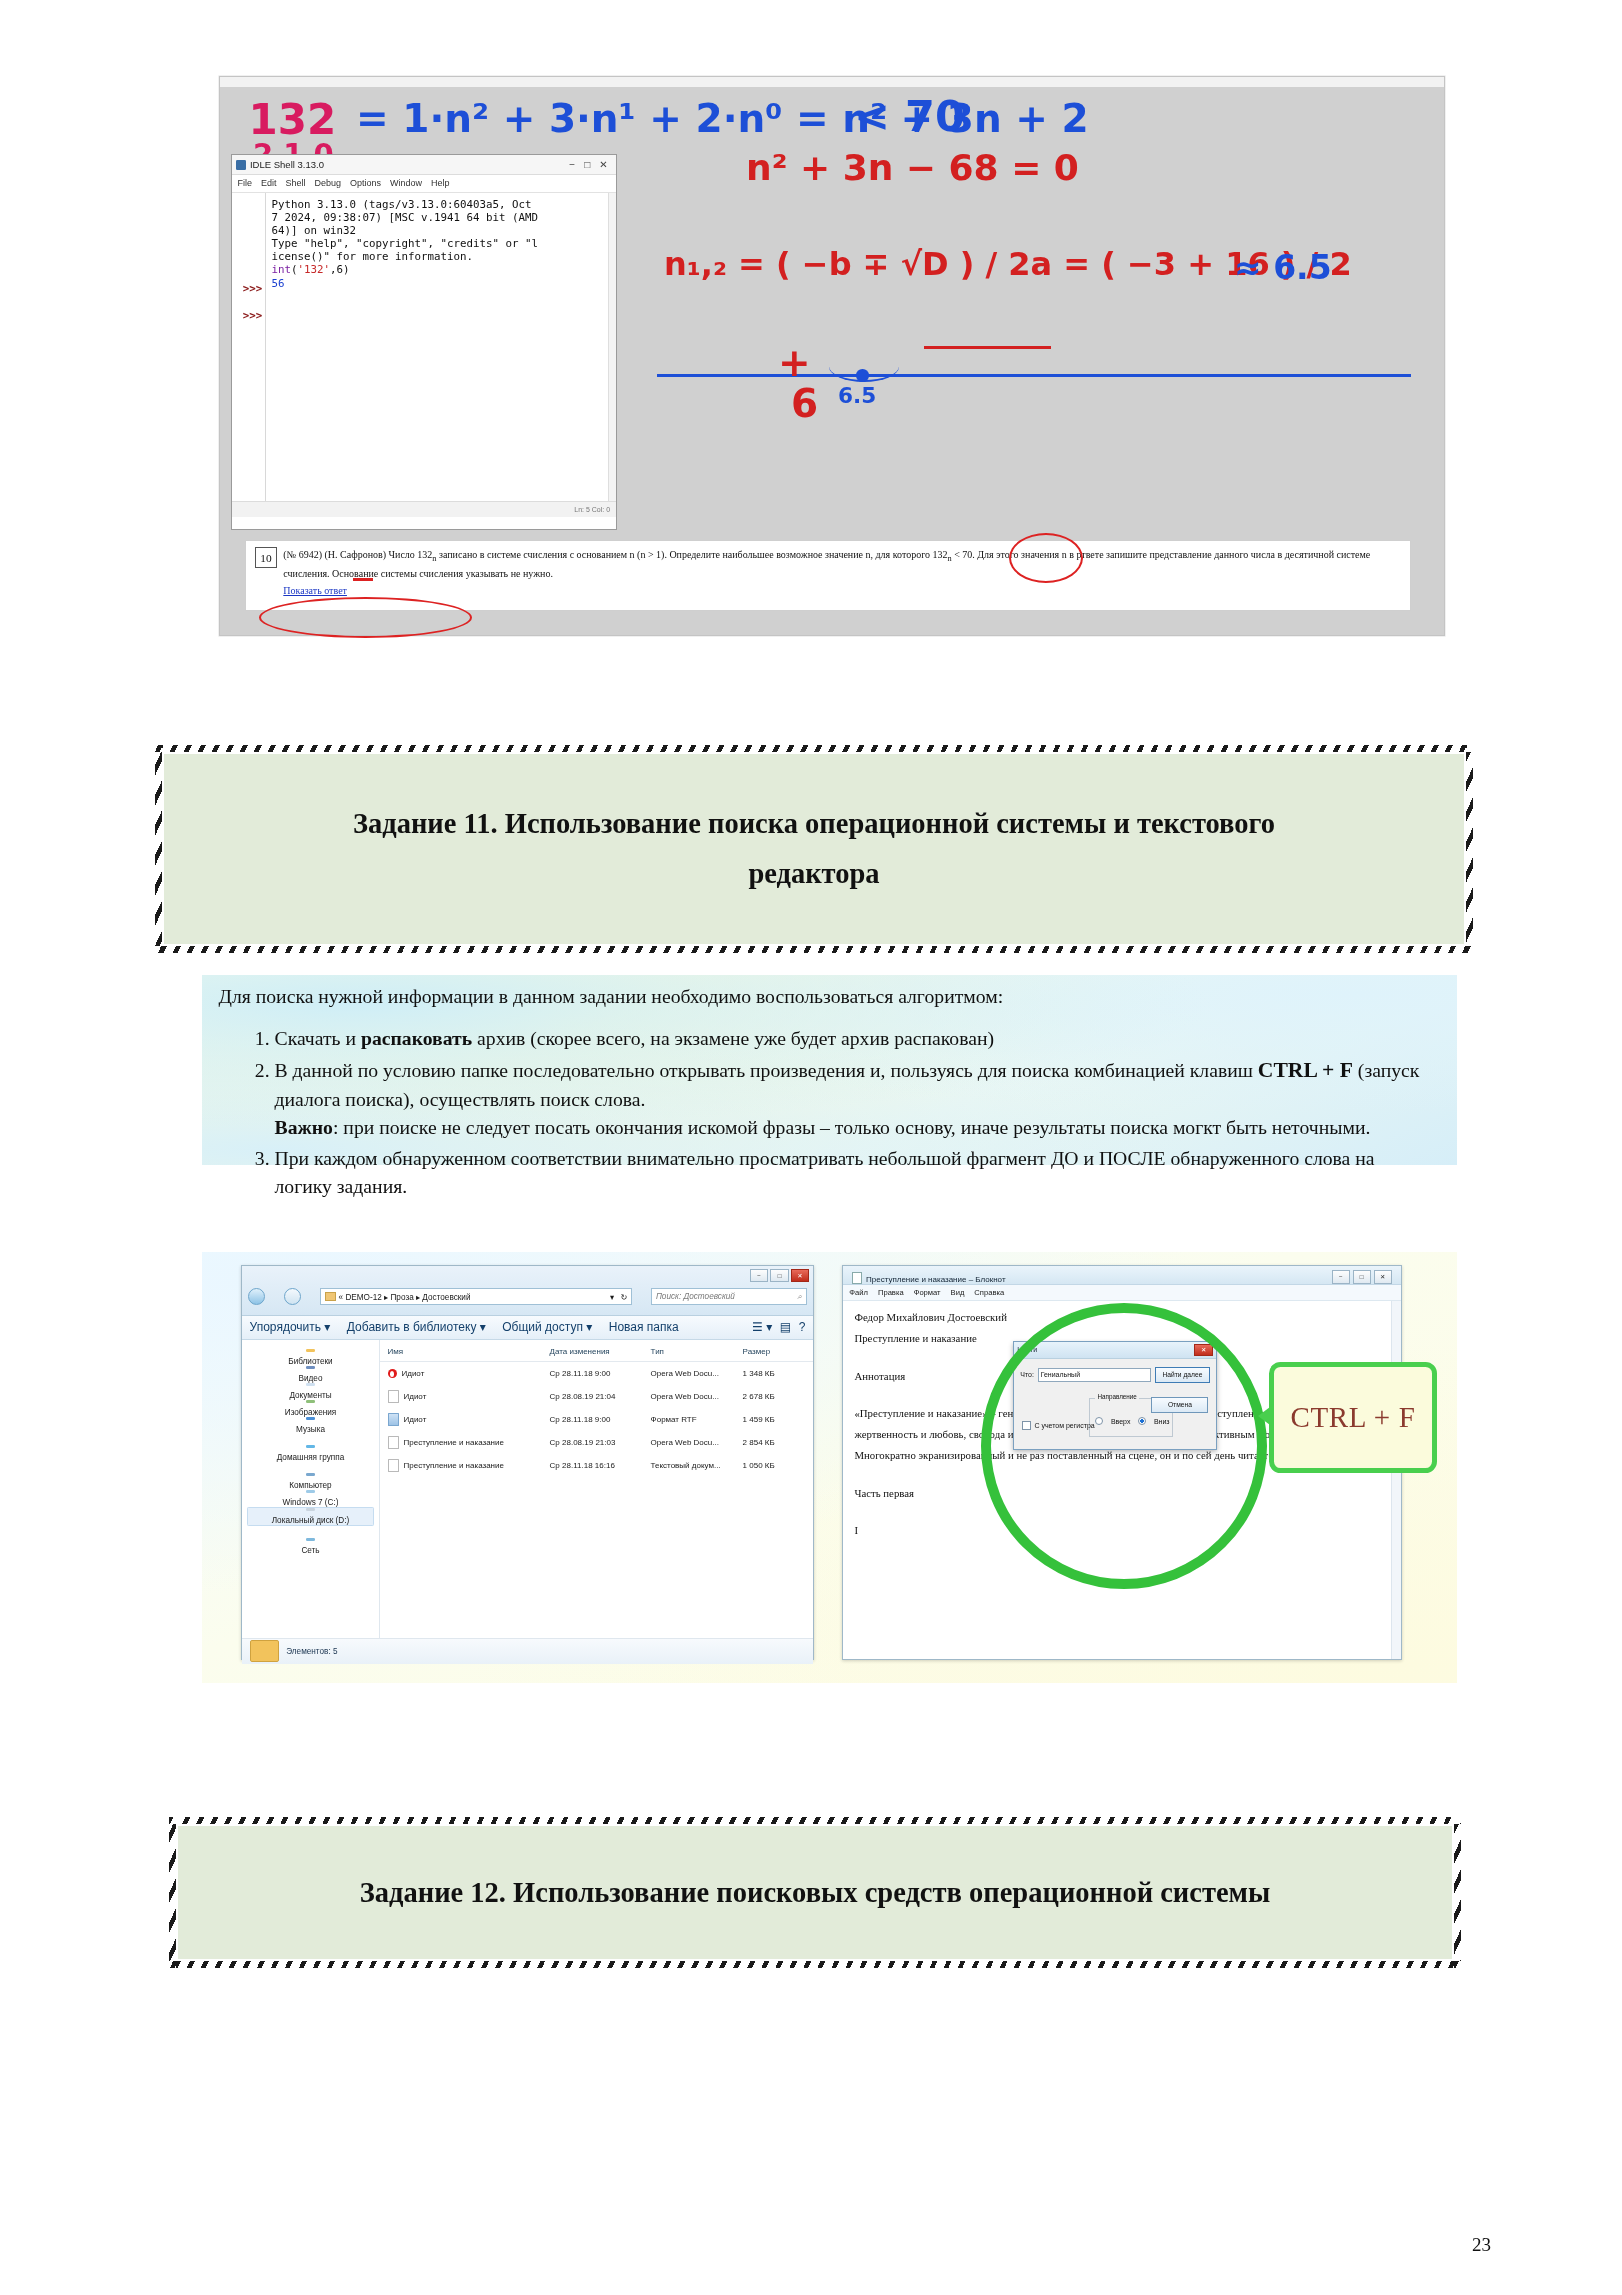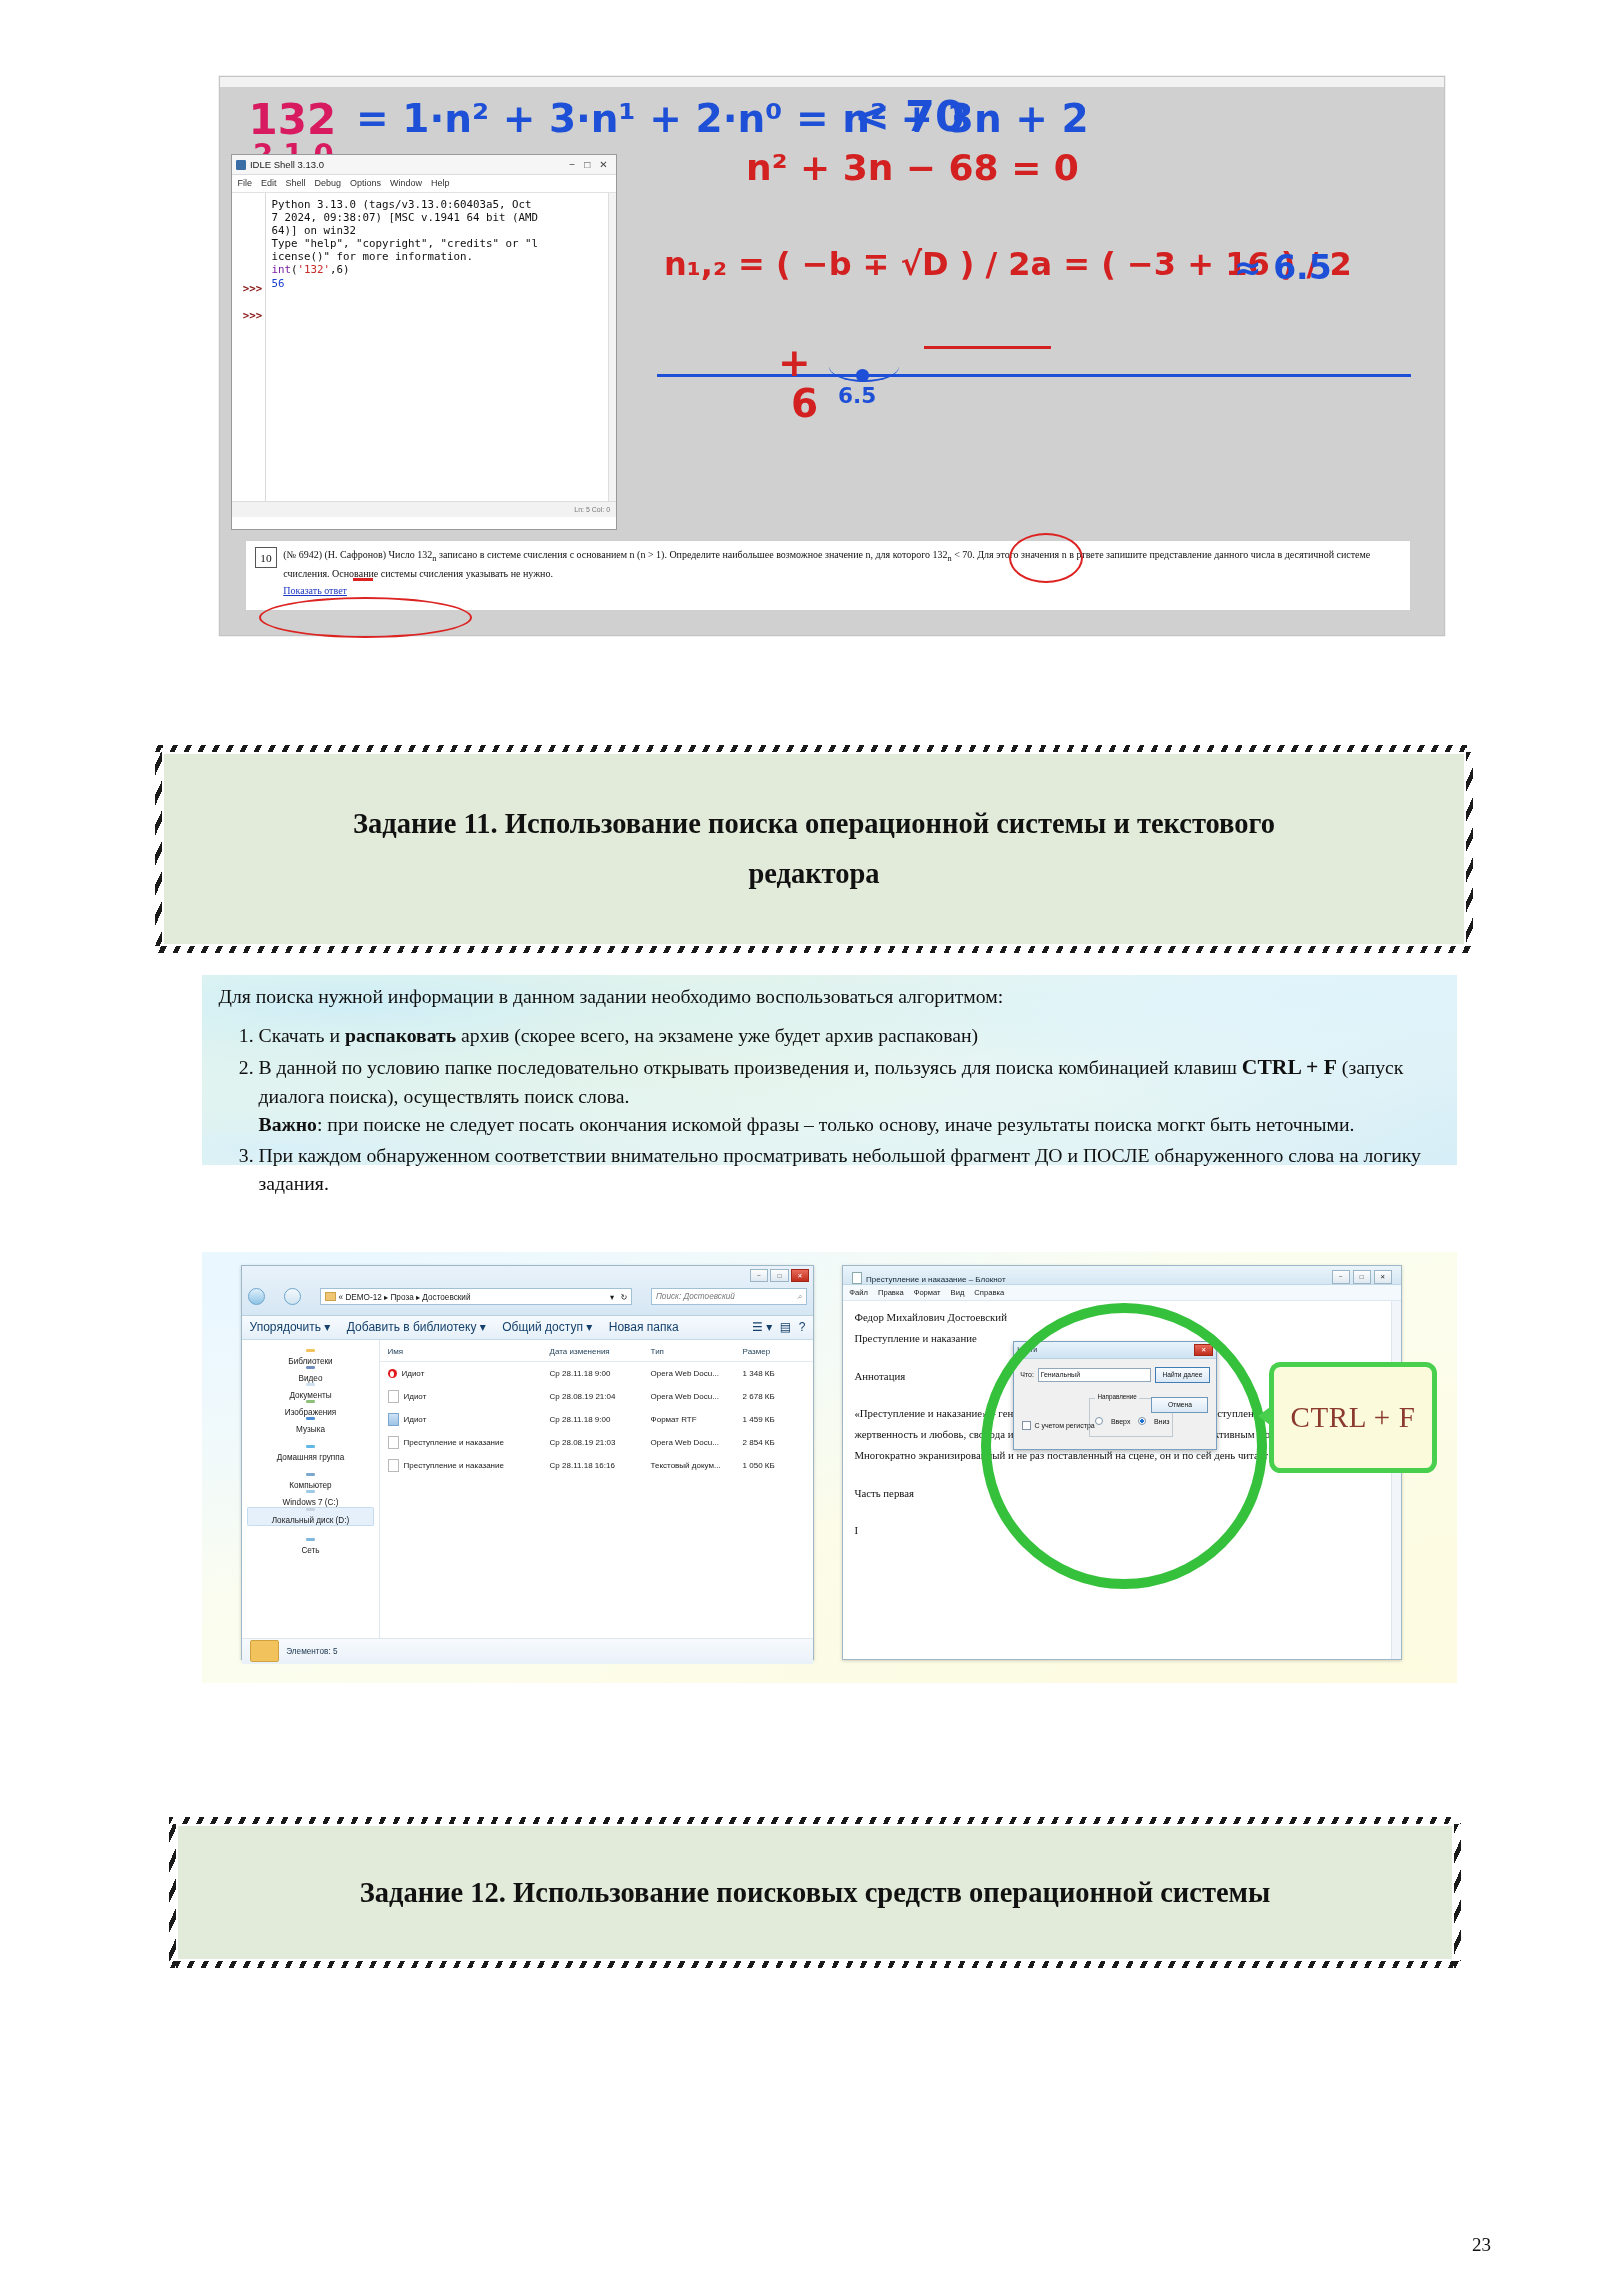--- a/index.html
+++ b/index.html
@@ -106,21 +106,21 @@
   .instr{
     position:absolute;left:202px;top:975px;width:1255px;height:190px;
     background:
       radial-gradient(ellipse at 12% 15%, #cfeef7 0%, rgba(207,238,247,0) 55%),
       radial-gradient(ellipse at 92% 10%, #dff3fb 0%, rgba(223,243,251,0) 50%),
       radial-gradient(ellipse at 6% 92%, #d8f0f8 0%, rgba(216,240,248,0) 55%),
       linear-gradient(155deg,#fbfde6 0%,#fdfbd8 30%,#eaf7f3 62%,#d6eef8 100%);
     box-sizing:border-box;padding:10px 16.5px 6.3px 16.5px;
   }
   .instr-lead{font-family:"Liberation Serif",serif;font-size:19.7px;color:#101010;margin:0 0 14px 0;}
-  .instr-list{margin:1px;padding-left:39px;}
+  .instr-list{margin:17px;padding-left:39px;}
   .instr-list li{font-family:"Liberation Serif",serif;font-size:19.7px;color:#101010;line-height:1.42;margin-bottom:2.5px;}
   .b{font-weight:bold;}
   .ctrlf{font-weight:bold;font-size:21.6px;}
 
   
   .shots{
     position:absolute;left:202px;top:1252px;width:1255px;height:431px;
     background:
       radial-gradient(ellipse at 4% 6%, #eaf7ff 0%, rgba(234,247,255,0) 55%),
       radial-gradient(ellipse at 96% 96%, #fdfbe0 0%, rgba(253,251,224,0) 55%),

